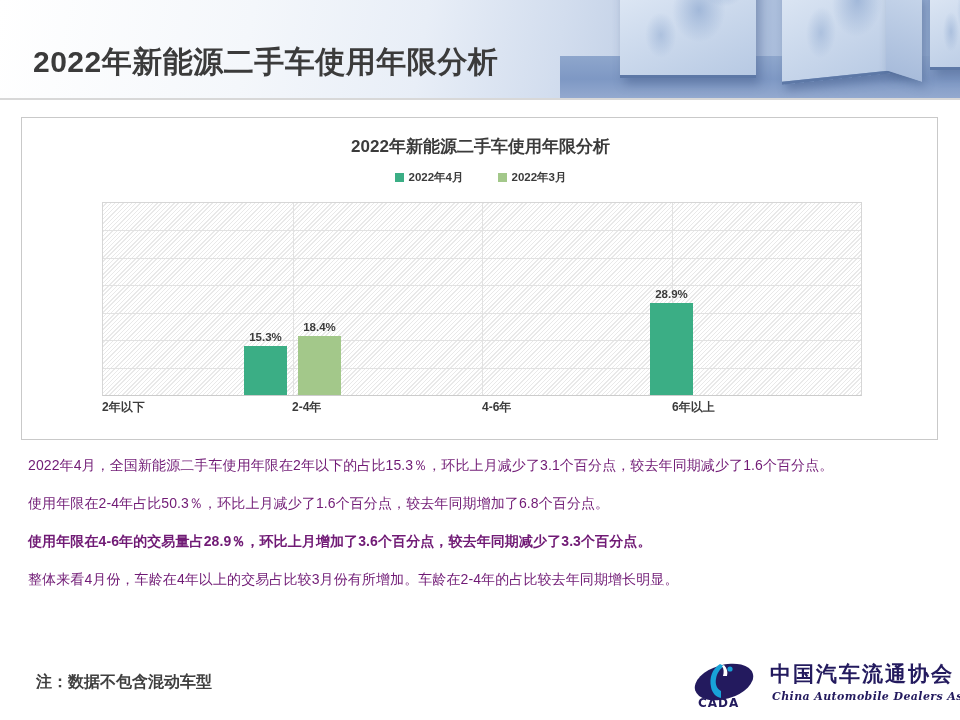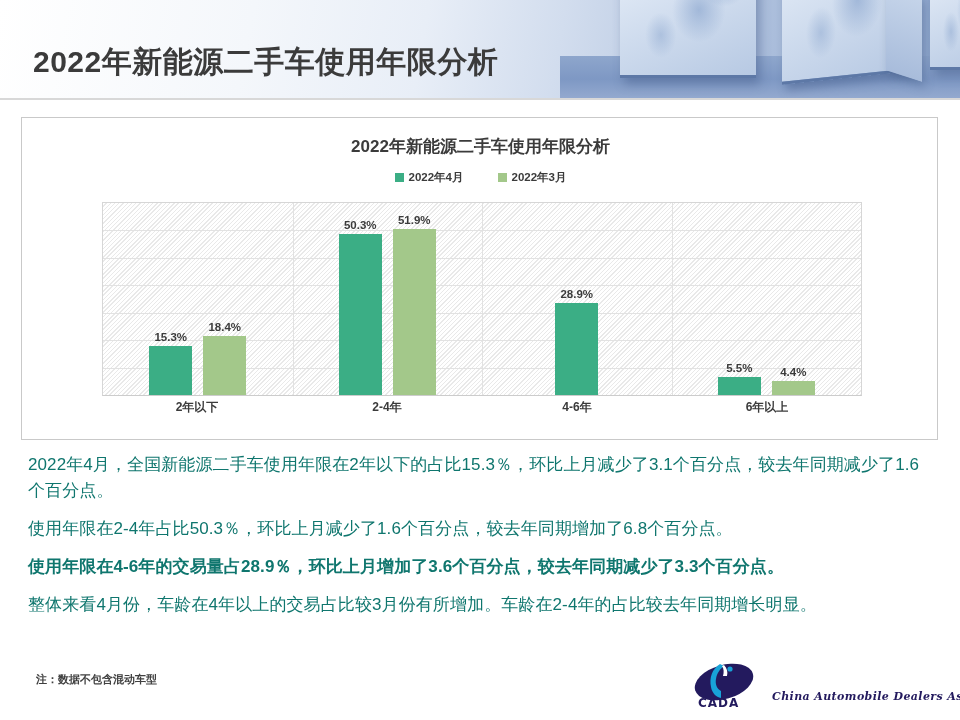--- a/index.html
+++ b/index.html
@@ -198,47 +198,46 @@
   }
 
   .xaxis {
     position: absolute;
     left: 80px; top: 281px;
     width: 760px;
     display: flex;
   }
   .xtick {
     flex: 1 1 0;
-    text-align: center;
     font-size: 12px;
     font-weight: bold;
     color: #3b3b3b;
   }
 
   
   .body-text {
     position: absolute;
     left: 28px; top: 452px;
     width: 904px;
   }
   .para {
-    font-size: 17px;
+    font-size: 14px;
     line-height: 26px;
-    color: #0f766e;
+    color: #701a75;
     margin-bottom: 12px;
     letter-spacing: 0.1px;
   }
   .para.bold { font-weight: bold; }
   .para.last { margin-bottom: 0; }
 
   
   .footnote {
     position: absolute;
     left: 36px; top: 672px;
-    font-size: 11px;
+    font-size: 16px;
     font-weight: bold;
     color: #404040;
   }
 
   .logo {
     position: absolute;
     left: 690px; top: 658px;
     width: 248px; height: 58px;
   }
   .logo-mark {
@@ -323,42 +322,22 @@
             <div class="bar-label" style="bottom: calc(25.5% + 3px);">15.3%</div>
             <div class="bar" style="height: 25.5%; background: rgb(59, 174, 133);"></div>
           </div>
           <div class="bar-wrap">
             <div class="bar-label" style="bottom: calc(30.6667% + 3px);">18.4%</div>
             <div class="bar" style="height: 30.6667%; background: rgb(163, 200, 138);"></div>
           </div>
         </div>
         <div class="cat-group">
           <div class="bar-wrap">
-            <div class="bar-label" style="bottom: calc(83.8333% + 3px);">50.3%</div>
-            <div class="bar" style="height: 83.8333%; background: rgb(59, 174, 133);"></div>
-          </div>
-          <div class="bar-wrap">
-            <div class="bar-label" style="bottom: calc(86.5% + 3px);">51.9%</div>
-            <div class="bar" style="height: 86.5%; background: rgb(163, 200, 138);"></div>
-          </div>
-        </div>
-        <div class="cat-group">
-          <div class="bar-wrap">
             <div class="bar-label" style="bottom: calc(48.1667% + 3px);">28.9%</div>
             <div class="bar" style="height: 48.1667%; background: rgb(59, 174, 133);"></div>
-          </div>
-        </div>
-        <div class="cat-group">
-          <div class="bar-wrap">
-            <div class="bar-label" style="bottom: calc(9.16667% + 3px);">5.5%</div>
-            <div class="bar" style="height: 9.16667%; background: rgb(59, 174, 133);"></div>
-          </div>
-          <div class="bar-wrap">
-            <div class="bar-label" style="bottom: calc(7.33333% + 3px);">4.4%</div>
-            <div class="bar" style="height: 7.33333%; background: rgb(163, 200, 138);"></div>
           </div>
         </div>
       </div>
   </div>
 
   <div class="xaxis" id="xaxis">
       <div class="xtick">2年以下</div>
       <div class="xtick">2-4年</div>
       <div class="xtick">4-6年</div>
       <div class="xtick">6年以上</div>
@@ -375,14 +354,15 @@
 <div class="footnote">注：数据不包含混动车型</div>
 
 <div class="logo">
   <svg class="logo-mark" viewBox="0 0 72 50">
     <ellipse cx="34" cy="22" rx="30" ry="17" transform="rotate(-16 34 22)" fill="#231a5e"></ellipse>
     <path d="M30 4 C22 9 19 18 21 27 C22 33 26 37 31 38 L31 31 C27 29 25 24 26 19 C27 13 30 9 34 6 Z" fill="#18a3d8"></path>
     <path d="M34 5 C37 8 38 12 37 16 L33 16 C34 12 34 9 32 6 Z" fill="#ffffff"></path>
     <circle cx="40" cy="9" r="2.6" fill="#18a3d8"></circle>
   </svg>
   <div class="logo-cada">CADA</div>
+  <div class="logo-cn">中国汽车流通协会</div>
   <div class="logo-en">China Automobile Dealers Association</div>
 </div>
 
 </body></html>

